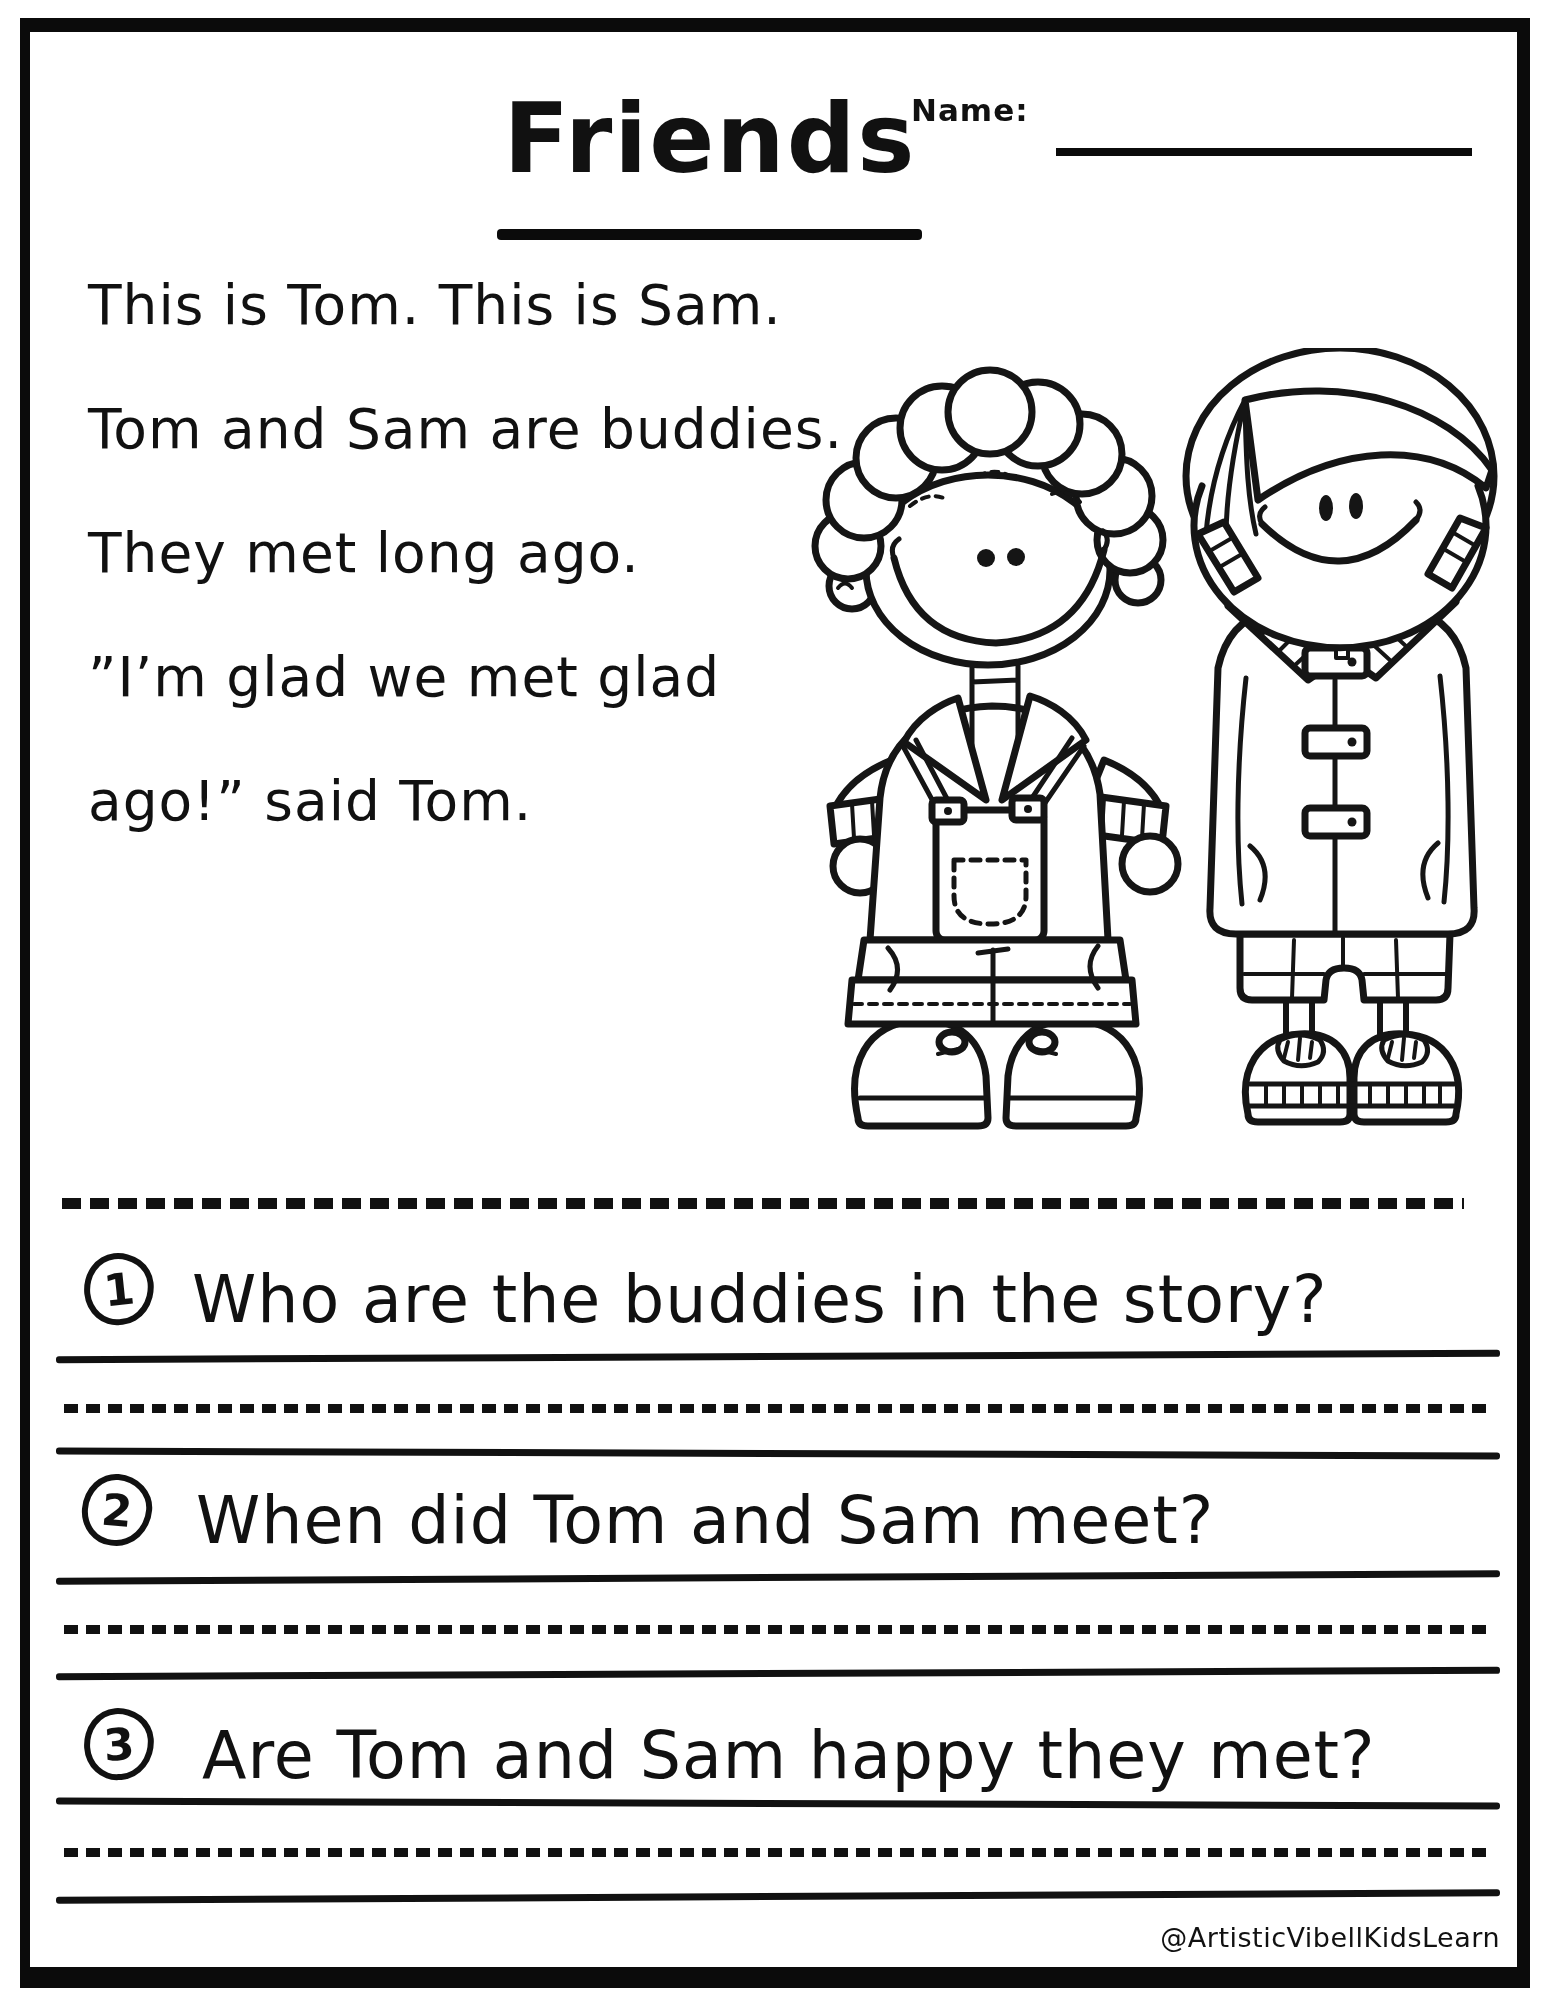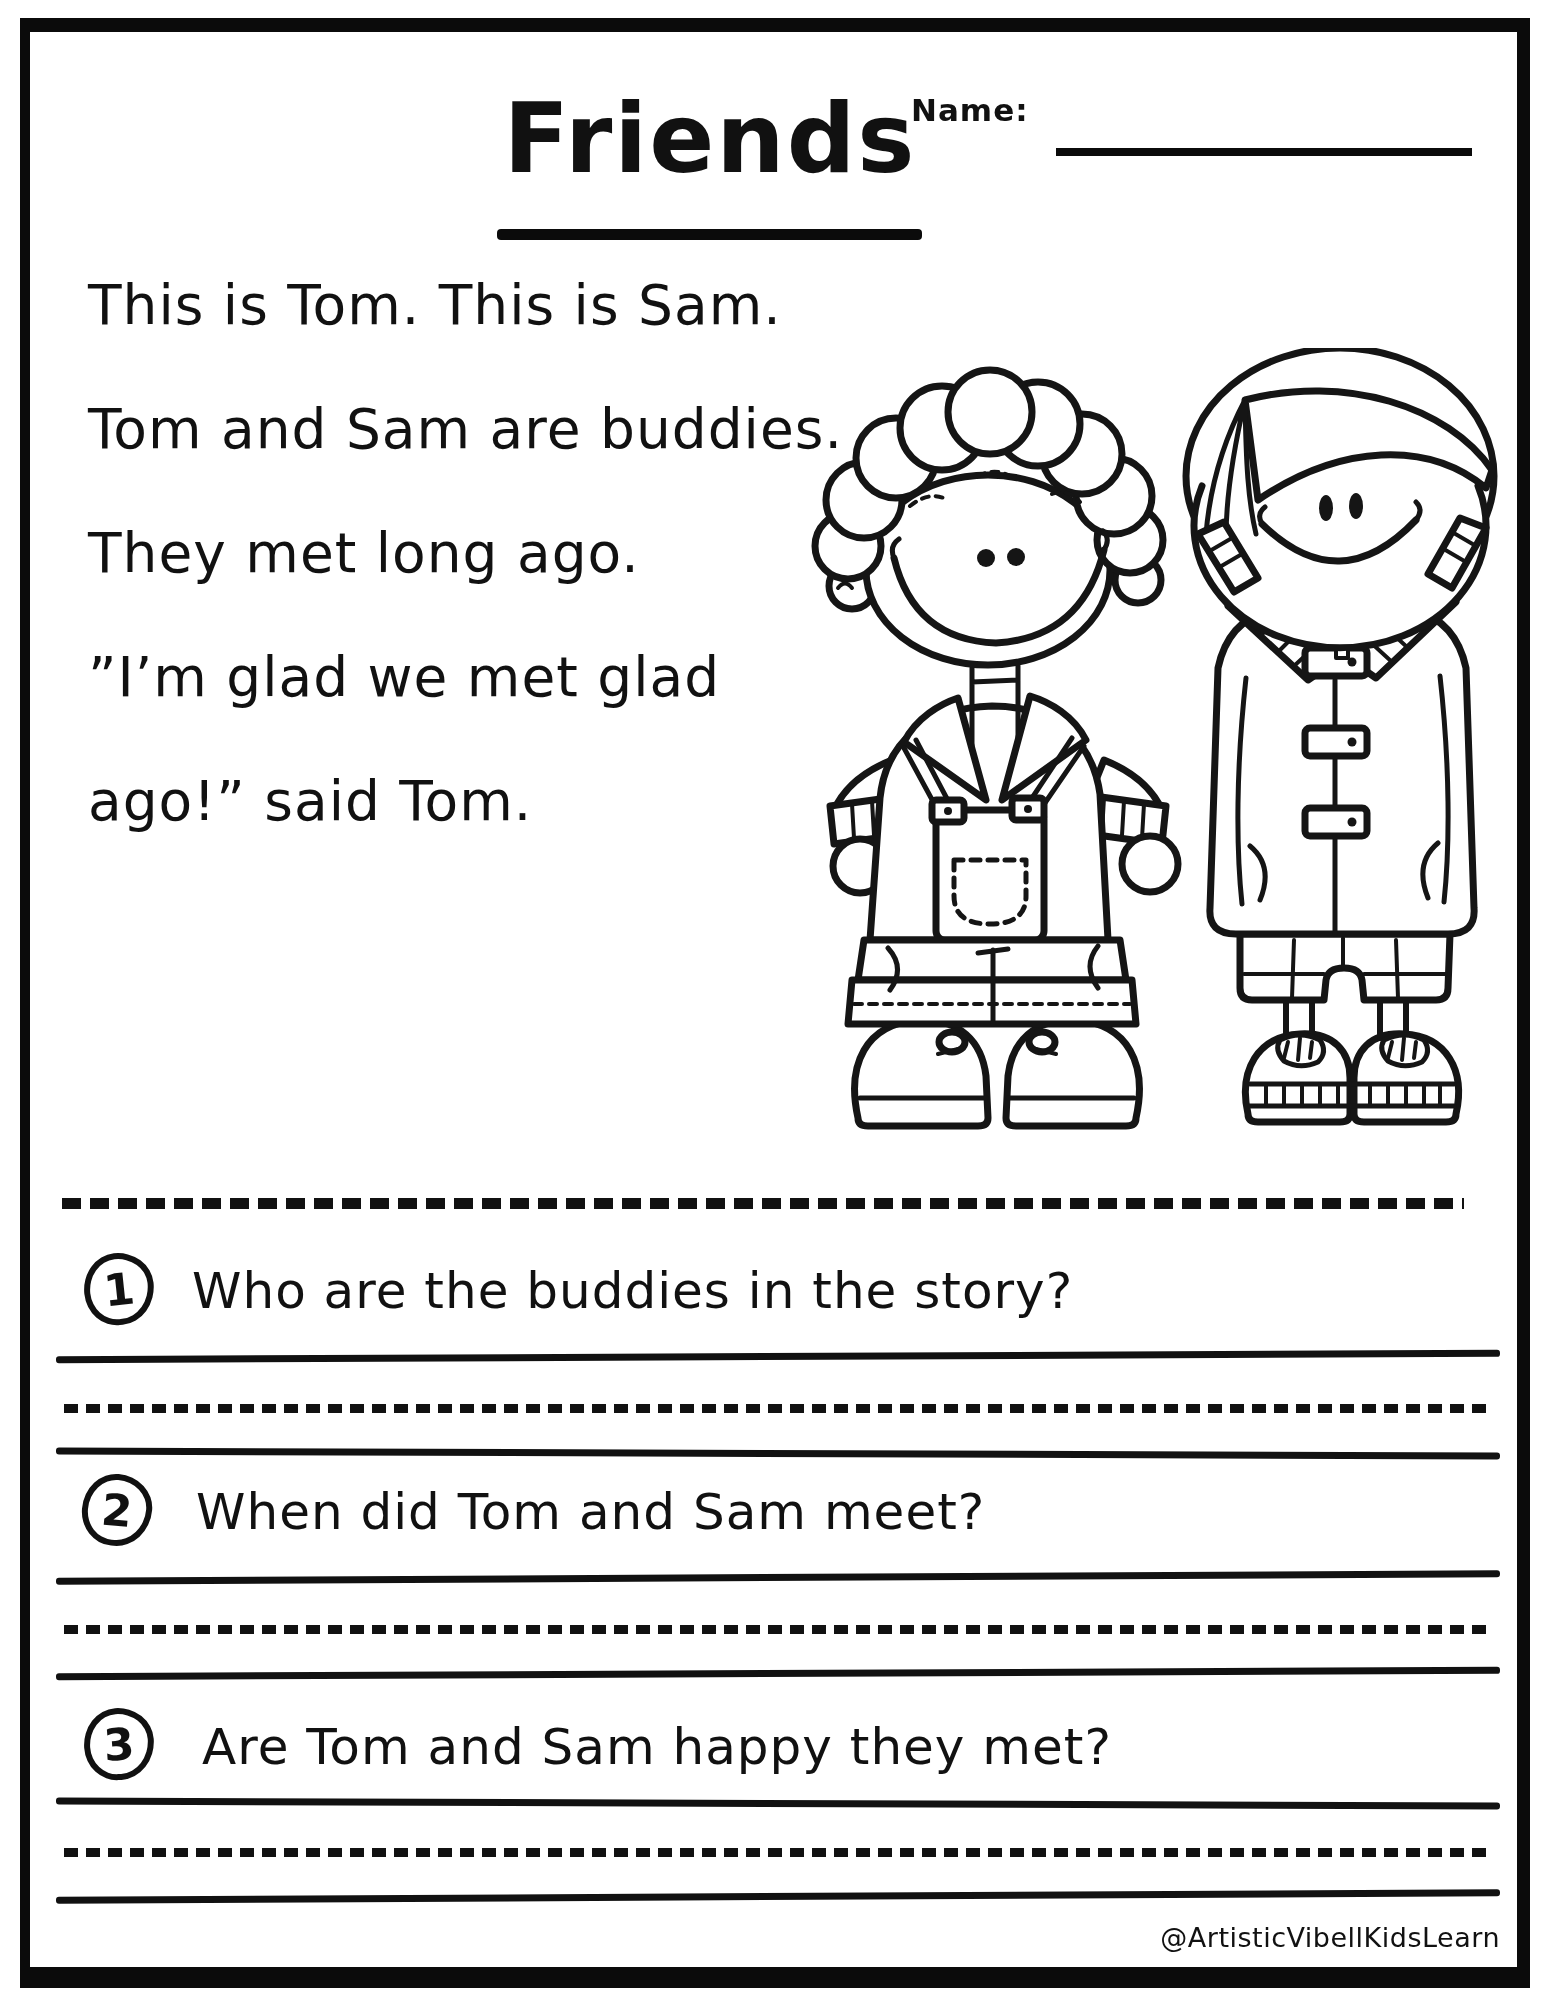--- a/index.html
+++ b/index.html
@@ -22,21 +22,21 @@
   
   .illo{left:800px;top:348px;width:712px;height:792px;}
   
   .sep{left:62px;top:1198px;width:1402px;height:11px;
        background:repeating-linear-gradient(90deg,#111 0 19px,transparent 19px 28px);}
   
   .qnum{box-sizing:border-box;width:70px;height:72px;border:6px solid #111;
         border-radius:48% 52% 50% 46% / 52% 46% 54% 48%;
         display:flex;align-items:center;justify-content:center;
         font-size:44px;font-weight:700;background:#fff;}
-  .qtext{font-size:50px;letter-spacing:1px;white-space:nowrap;}
+  .qtext{font-size:65px;letter-spacing:1px;white-space:nowrap;}
   .solid-line{height:7px;background:#111;border-radius:3px;}
   .dash-line{height:9px;
        background:repeating-linear-gradient(90deg,#111 0 14px,transparent 14px 22px);}
   
   .credit{left:1100px;top:1922px;width:400px;text-align:right;font-size:27px;
           font-weight:500;letter-spacing:0.5px;}
 </style>
 </head>
 <body>
 

